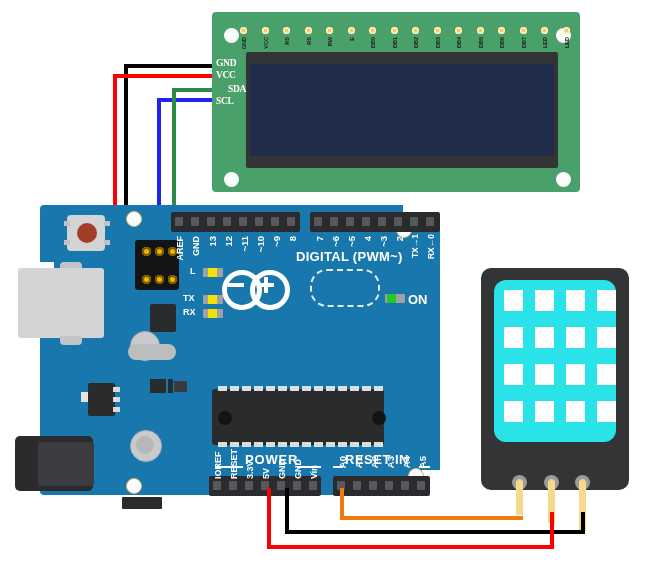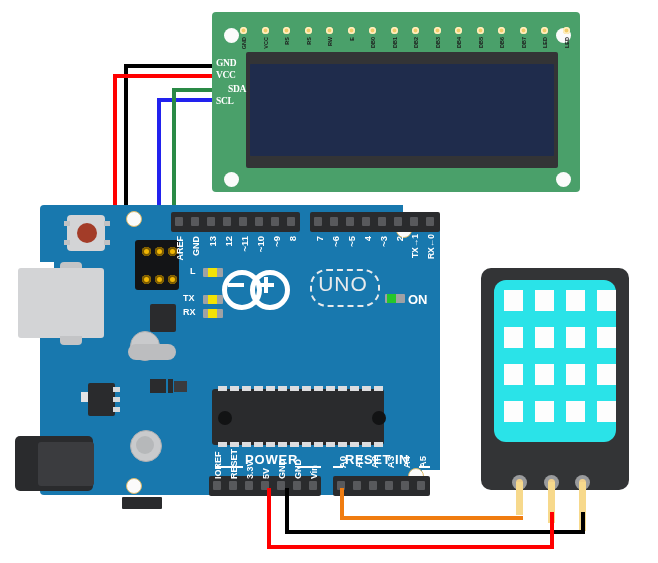--- a/index.html
+++ b/index.html
@@ -316,20 +316,21 @@
     </div>
   <div id="ana-labels">
       <div class="pin-v" style="left: 337px; top: 456px; font-size: 9.5px;">A0</div>
       <div class="pin-v" style="left: 353px; top: 456px; font-size: 9.5px;">A1</div>
       <div class="pin-v" style="left: 369px; top: 456px; font-size: 9.5px;">A2</div>
       <div class="pin-v" style="left: 385px; top: 456px; font-size: 9.5px;">A3</div>
       <div class="pin-v" style="left: 401px; top: 456px; font-size: 9.5px;">A4</div>
       <div class="pin-v" style="left: 417px; top: 456px; font-size: 9.5px;">A5</div>
     </div>
 
+  <div class="silk" style="left:296px;top:249px;font-size:13px;letter-spacing:0.3px;">DIGITAL (PWM~)</div>
   <div class="silk" style="left:245px;top:452px;font-size:13px;letter-spacing:0.8px;">POWER</div>
   <div class="silk" style="left:345px;top:452px;font-size:13px;letter-spacing:0.5px;">RESET IN</div>
   <div class="silk-line abs" style="left:215px;top:466px;width:28px;"></div>
   <div class="silk-line abs" style="left:297px;top:466px;width:24px;"></div>
   <div class="silk-line abs" style="left:333px;top:466px;width:10px;"></div>
   <div class="silk-line abs" style="left:419px;top:466px;width:11px;"></div>
 
   <div class="led-body abs" style="left:203px;top:268px;"></div>
   <div class="led-lit abs" style="left:208px;top:268px;"></div>
   <div class="silk" style="left:190px;top:266px;font-size:9px;">L</div>
@@ -346,21 +347,20 @@
   <div class="led-on abs" style="left:387px;top:294px;"></div>
   <div class="silk" style="left:408px;top:292px;font-size:13px;">ON</div>
 
   <div class="inf-circ abs" style="left:222px;top:270px;"></div>
   <div class="inf-circ abs" style="left:250px;top:270px;"></div>
   <div class="inf-bar abs" style="left:228px;top:283px;width:16px;height:4px;"></div>
   <div class="inf-bar abs" style="left:258px;top:283px;width:16px;height:4px;"></div>
   <div class="inf-bar abs" style="left:264px;top:277px;width:4px;height:16px;"></div>
 
   <div class="abs" id="uno-oval"></div>
-  <div class="abs" id="uno-word">UNO</div>
 
   <div class="abs" id="keypad"></div>
   <div class="abs" id="keypad-face"></div>
   <div id="keys">
       <div class="key" style="left: 504px; top: 290px;"></div>
       <div class="key" style="left: 535px; top: 290px;"></div>
       <div class="key" style="left: 566px; top: 290px;"></div>
       <div class="key" style="left: 597px; top: 290px;"></div>
       <div class="key" style="left: 504px; top: 327px;"></div>
       <div class="key" style="left: 535px; top: 327px;"></div>

